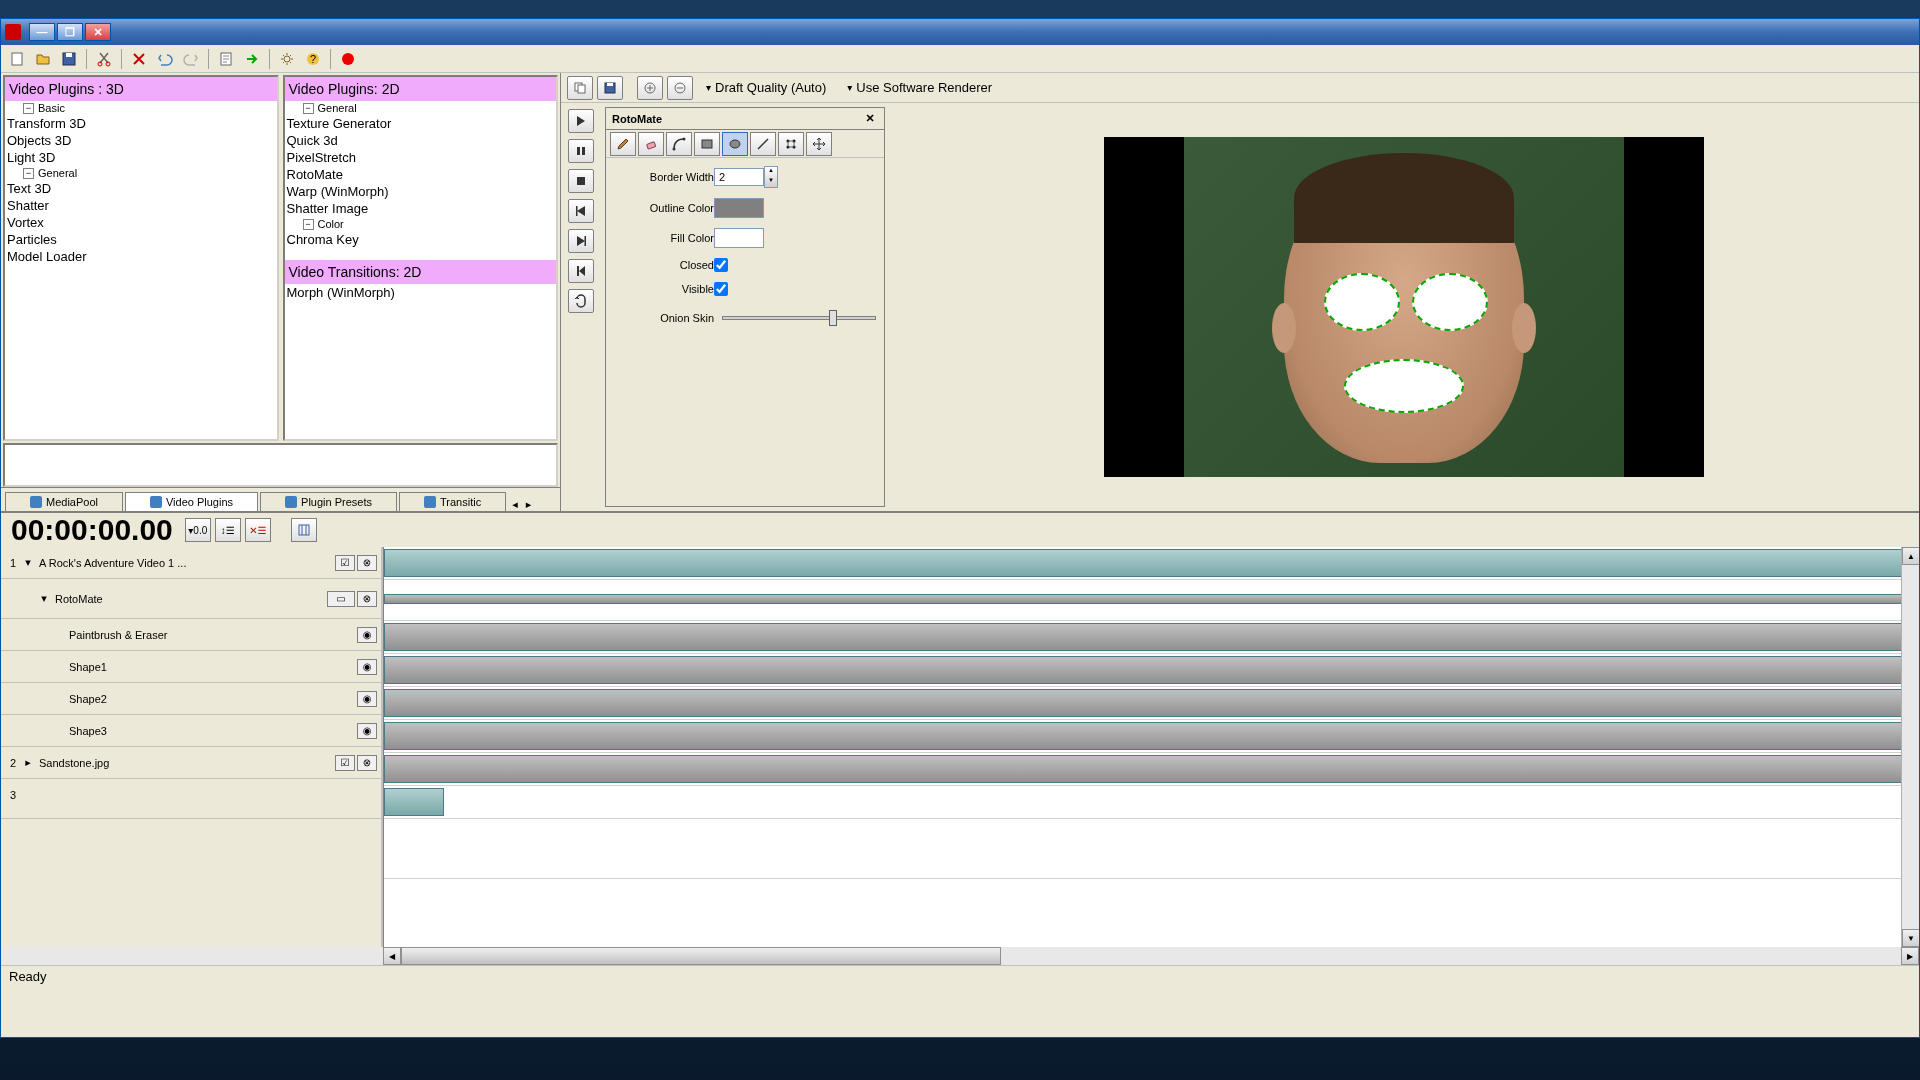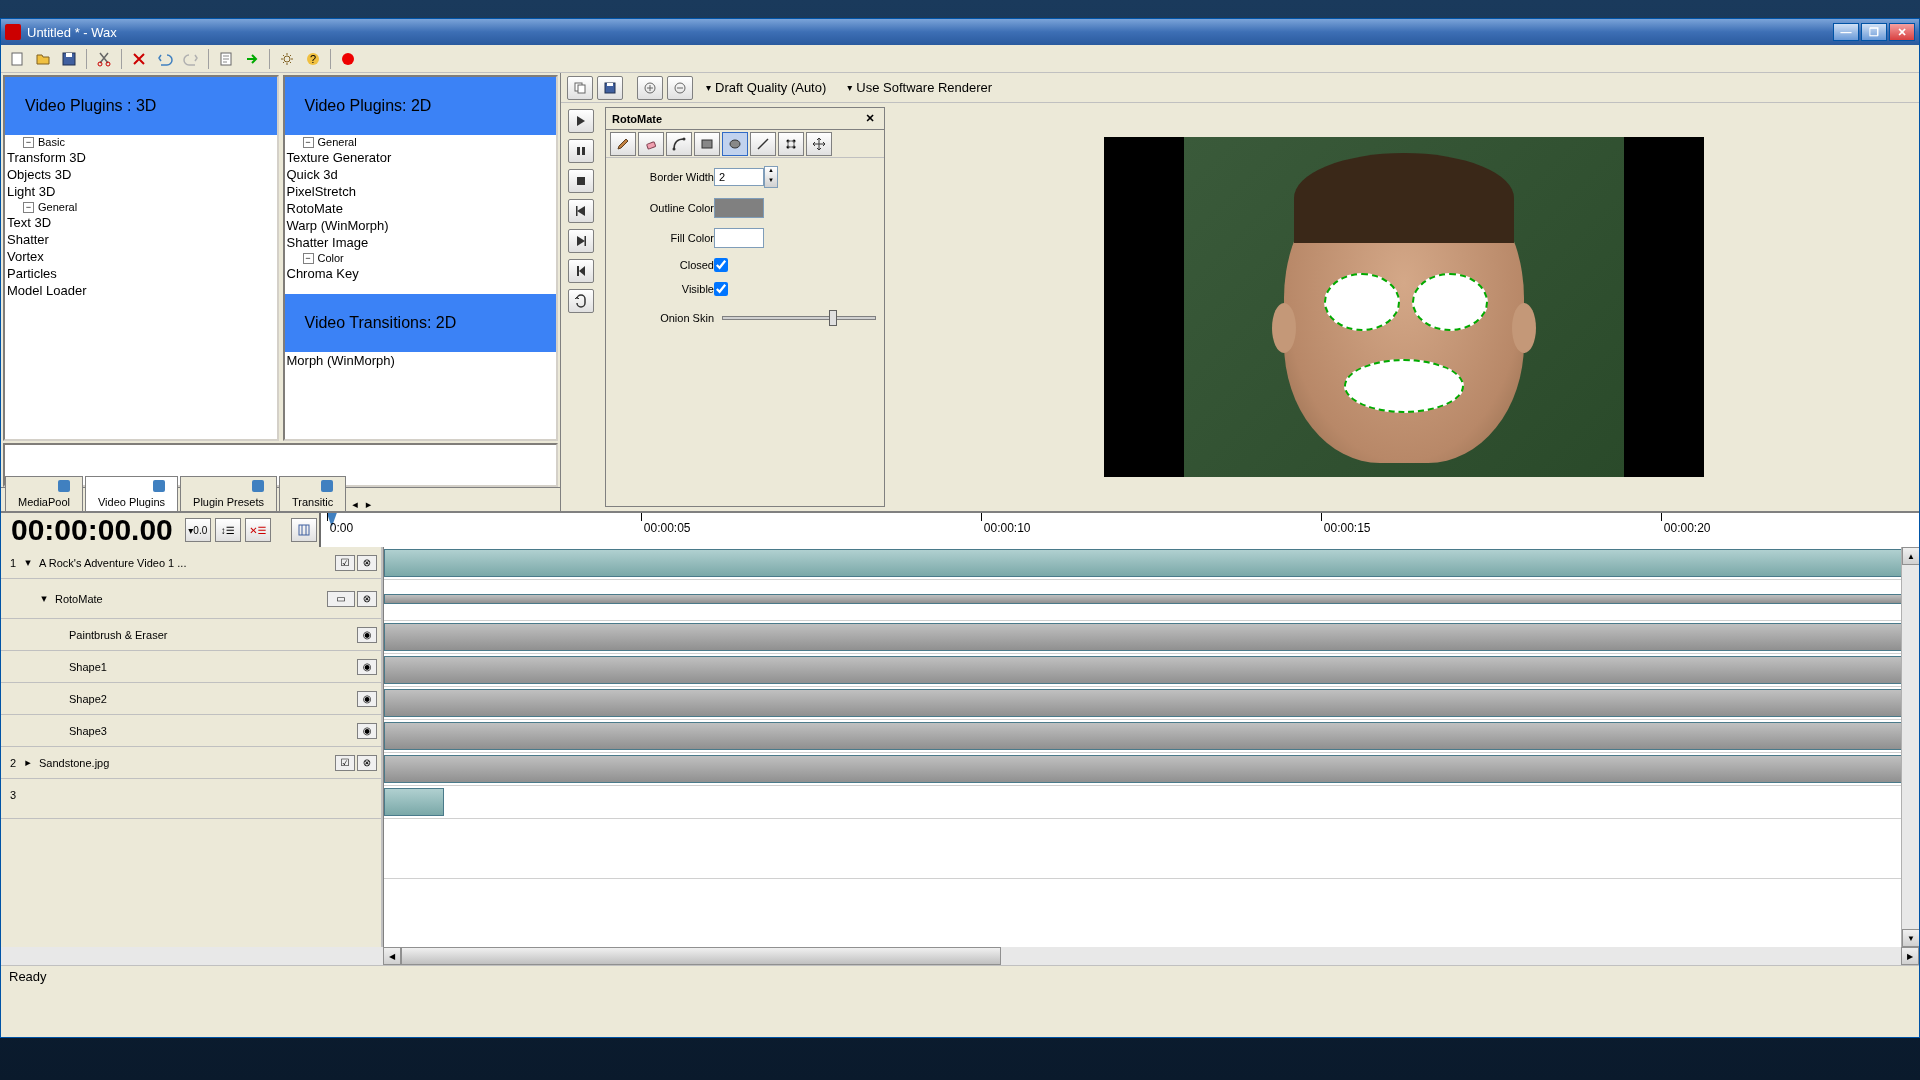--- a/index.html
+++ b/index.html
@@ -20,28 +20,28 @@
 .toolbar { height: 28px; background: #ece9d8; display: flex; align-items: center; padding: 2px 4px; gap: 2px; border-bottom: 1px solid #c0c0c0; }
 .toolbar .tb-btn { width: 24px; height: 24px; border: 1px solid transparent; display: flex; align-items: center; justify-content: center; cursor: pointer; }
 .toolbar .tb-sep { width: 1px; height: 20px; background: #a0a0a0; margin: 0 3px; }
 .tb-icon { width: 16px; height: 16px; }
 
 .main-area { display: flex; height: 438px; }
 
 .plugin-panel { width: 560px; display: flex; flex-direction: column; border-right: 1px solid #808080; }
 .plugin-trees { display: flex; height: 370px; }
 .tree-col { flex: 1; border: 2px inset #d4d0c8; background: #fff; margin: 2px; overflow: hidden; }
-.tree-header { font-size: 16px; padding: 20px; background: #3b82f6; }
+.tree-header { font-size: 14px; padding: 4px; background: #f0abfc; }
 .tree-node { padding: 1px 2px; font-size: 13px; display: flex; align-items: center; cursor: pointer; }
 .tree-toggle { width: 11px; height: 11px; border: 1px solid #808080; display: inline-flex; align-items: center; justify-content: center; font-size: 9px; line-height: 1; margin-right: 4px; background: #fff; }
 .tree-indent-1 { margin-left: 16px; }
 .tree-indent-2 { }
 
 .plugin-tabs { height: 24px; display: flex; align-items: flex-end; background: #ece9d8; border-top: 1px solid #808080; padding-left: 4px; }
-.plugin-tab { padding: 3px 12px; background: #ece9d8; border: 1px solid #808080; border-bottom: none; margin-right: 2px; font-size: 12px; cursor: pointer; display: flex; align-items: flex-end; gap: 4px; flex-direction: column; }
+.plugin-tab { padding: 3px 24px; background: #ece9d8; border: 1px solid #808080; border-bottom: none; margin-right: 2px; font-size: 12px; cursor: pointer; display: flex; align-items: flex-start; gap: 4px; }
 .plugin-tab.active { background: #fff; }
 .tab-icon { width: 12px; height: 12px; background: #4080c0; border-radius: 2px; }
 
 .preview-area { flex: 1; display: flex; background: #ece9d8; }
 
 .preview-toolbar { height: 30px; display: flex; align-items: center; padding: 2px 6px; gap: 4px; border-bottom: 1px solid #c0c0c0; background: #ece9d8; }
 .preview-toolbar .pv-btn { width: 26px; height: 24px; border: 1px solid #808080; background: linear-gradient(#fff, #e0e0e0); display: flex; align-items: center; justify-content: center; cursor: pointer; border-radius: 2px; }
 .preview-toolbar .pv-sep { width: 6px; }
 .preview-toolbar .pv-dropdown { padding: 3px 8px; font-size: 13px; border-left: 1px solid transparent; cursor: pointer; display: flex; align-items: center; gap: 4px; }
 .pv-dropdown::before { content: "▾"; font-size: 10px; }
@@ -114,21 +114,20 @@
 svg { display: block; }
 </style>
 </head>
 <body>
 
 <div class="outer-frame">
 <div class="app-window">
 
 <div class="title-bar">
   <div class="title-icon"></div>
-  <div class="title-text">Untitled * - Wax</div>
   <div class="win-btn">—</div>
   <div class="win-btn">❐</div>
   <div class="win-btn close">✕</div>
 </div>
 
 
 <div class="toolbar">
   <div class="tb-btn">
           <svg class="tb-icon" viewBox="0 0 16 16">
             <rect x="3" y="2" width="10" height="12" fill="#fff" stroke="#666"></rect>
@@ -454,28 +453,20 @@
     <div class="tl-btn">▾0.0</div>
     <div class="tl-btn">↕☰</div>
     <div class="tl-btn" style="color:#c00">✕☰</div>
     <div style="width:16px"></div>
     <div class="tl-btn">
             <svg width="14" height="14" viewBox="0 0 14 14">
               <rect x="2" y="2" width="10" height="10" fill="none" stroke="#4060a0"></rect>
               <path d="M5 2v10M9 2v10" stroke="#4060a0"></path>
             </svg>
           </div>
-    <div class="ruler">
-      <div class="playhead"></div>
-      <div class="ruler-tick" style="left:6px">0:00</div>
-      <div class="ruler-tick" style="left:320px">00:00:05</div>
-      <div class="ruler-tick" style="left:660px">00:00:10</div>
-      <div class="ruler-tick" style="left:1000px">00:00:15</div>
-      <div class="ruler-tick" style="left:1340px">00:00:20</div>
-    </div>
   </div>
 
   <div class="tracks-area">
     <div class="track-labels">
       <div class="track-row">
         <span class="track-num">1</span>
         <span class="track-expand">▾</span>
         <span class="track-name">A Rock's Adventure Video 1 ...</span>
         <span class="track-ctrl">☑</span>
         <span class="track-ctrl">⊗</span>

